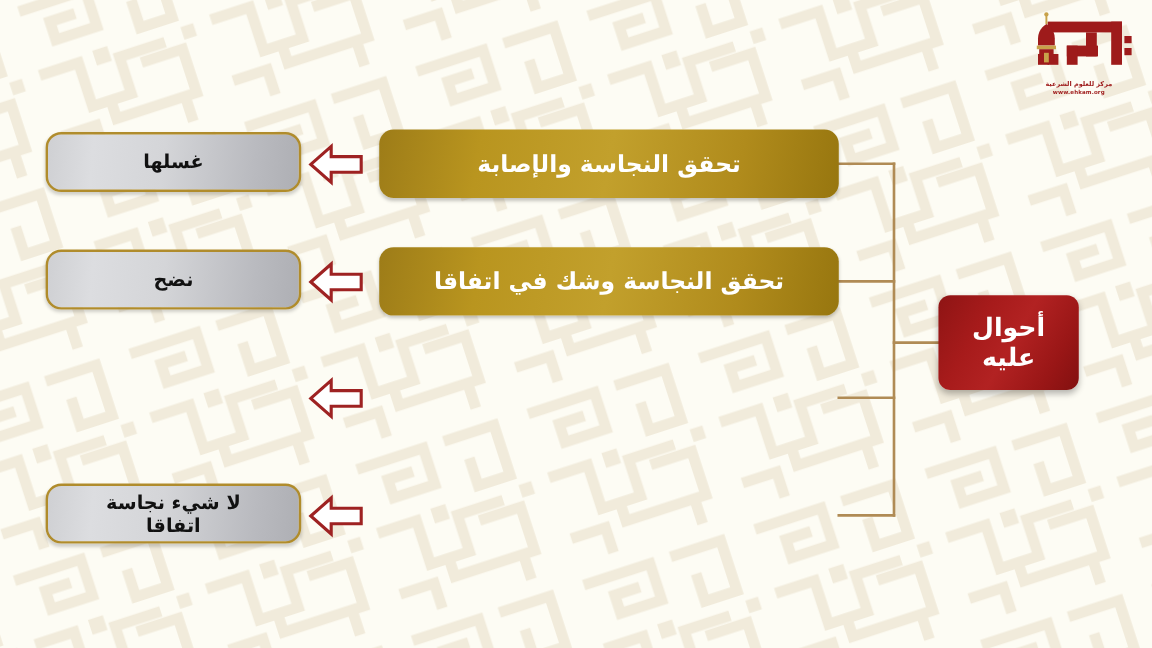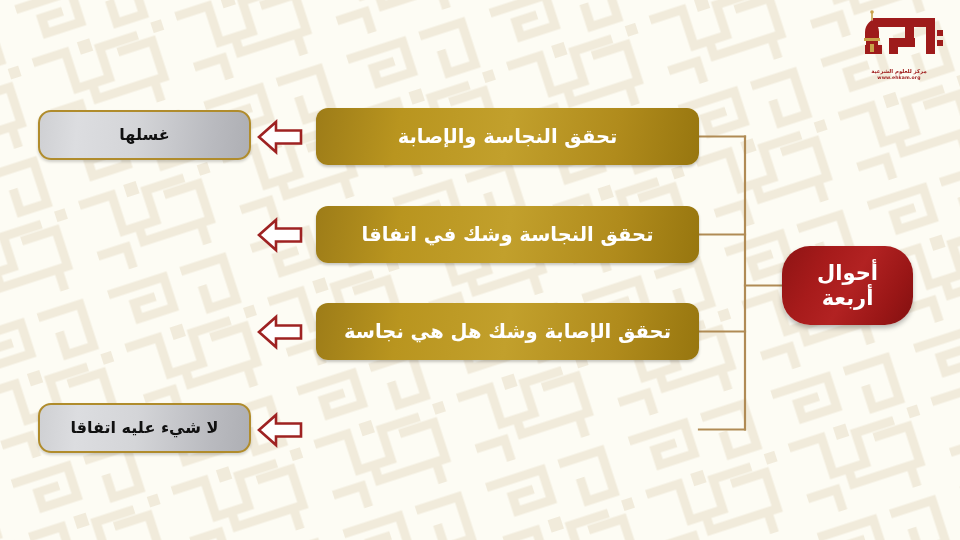--- a/index.html
+++ b/index.html
@@ -80,23 +80,23 @@
     text-align: center;
     line-height: 1.2;
     padding: 0 24px;
   }
 
   
   #root-box {
     position: absolute;
     left: 782px;
     top: 246px;
-    width: 131px;
+    width: 117px;
     height: 79px;
-    border-radius: 28px;
+    border-radius: 10px;
     background: linear-gradient(120deg, #8e1414 0%, #a71b1b 30%, #b22222 52%, #991616 80%, #821010 100%);
     box-shadow: 0 3px 5px rgba(0,0,0,0.28);
     display: flex;
     flex-direction: column;
     align-items: center;
     justify-content: center;
     color: #ffffff;
     font-size: 21px;
     font-weight: 700;
     line-height: 1.16;
@@ -197,46 +197,46 @@
   <div class="gold-box" style="left:316px; top:206px;">
     <span>تحقق النجاسة وشك في اتفاقا</span>
   </div>
 
   <div class="arrow" style="left:256px; top:214px;">
     <svg viewBox="0 0 48 42" xmlns="http://www.w3.org/2000/svg">
       <path d="M3 21 L20 6 L20 14.5 L45 14.5 L45 27.5 L20 27.5 L20 36 Z" fill="#ffffff" stroke="#9e2222" stroke-width="2.6" stroke-linejoin="miter"></path>
     </svg>
   </div>
 
-
-  <div class="gold-box" style="left:316px; top:303px;">
-    <span>تحقق الإصابة وشك هل هي نجاسة</span>
-  </div>
+  <div class="gray-box" style="left:38px; top:208px;">
+    <span>نضح</span>
+  </div>
+
 
   <div class="arrow" style="left:256px; top:311px;">
     <svg viewBox="0 0 48 42" xmlns="http://www.w3.org/2000/svg">
       <path d="M3 21 L20 6 L20 14.5 L45 14.5 L45 27.5 L20 27.5 L20 36 Z" fill="#ffffff" stroke="#9e2222" stroke-width="2.6" stroke-linejoin="miter"></path>
     </svg>
   </div>
 
 
 
   <div class="arrow" style="left:256px; top:409px;">
     <svg viewBox="0 0 48 42" xmlns="http://www.w3.org/2000/svg">
       <path d="M3 21 L20 6 L20 14.5 L45 14.5 L45 27.5 L20 27.5 L20 36 Z" fill="#ffffff" stroke="#9e2222" stroke-width="2.6" stroke-linejoin="miter"></path>
     </svg>
   </div>
 
   <div class="gray-box" style="left:38px; top:403px;">
-    <span>لا شيء عليه اتفاقا</span>
+    <span>لا شيء نجاسة اتفاقا</span>
   </div>
 
   <div id="root-box">
     <span>أحوال</span>
-    <span>أربعة</span>
+    <span>عليه</span>
   </div>
 
 </div>
 
 <div id="logo">
   <svg id="logo-mark" viewBox="0 0 108 58" xmlns="http://www.w3.org/2000/svg" aria-hidden="true">
 
     <g fill="#9e1b1b">
       <rect x="28" y="10" width="62" height="9"></rect>
       <rect x="81" y="10" width="9" height="36"></rect>

